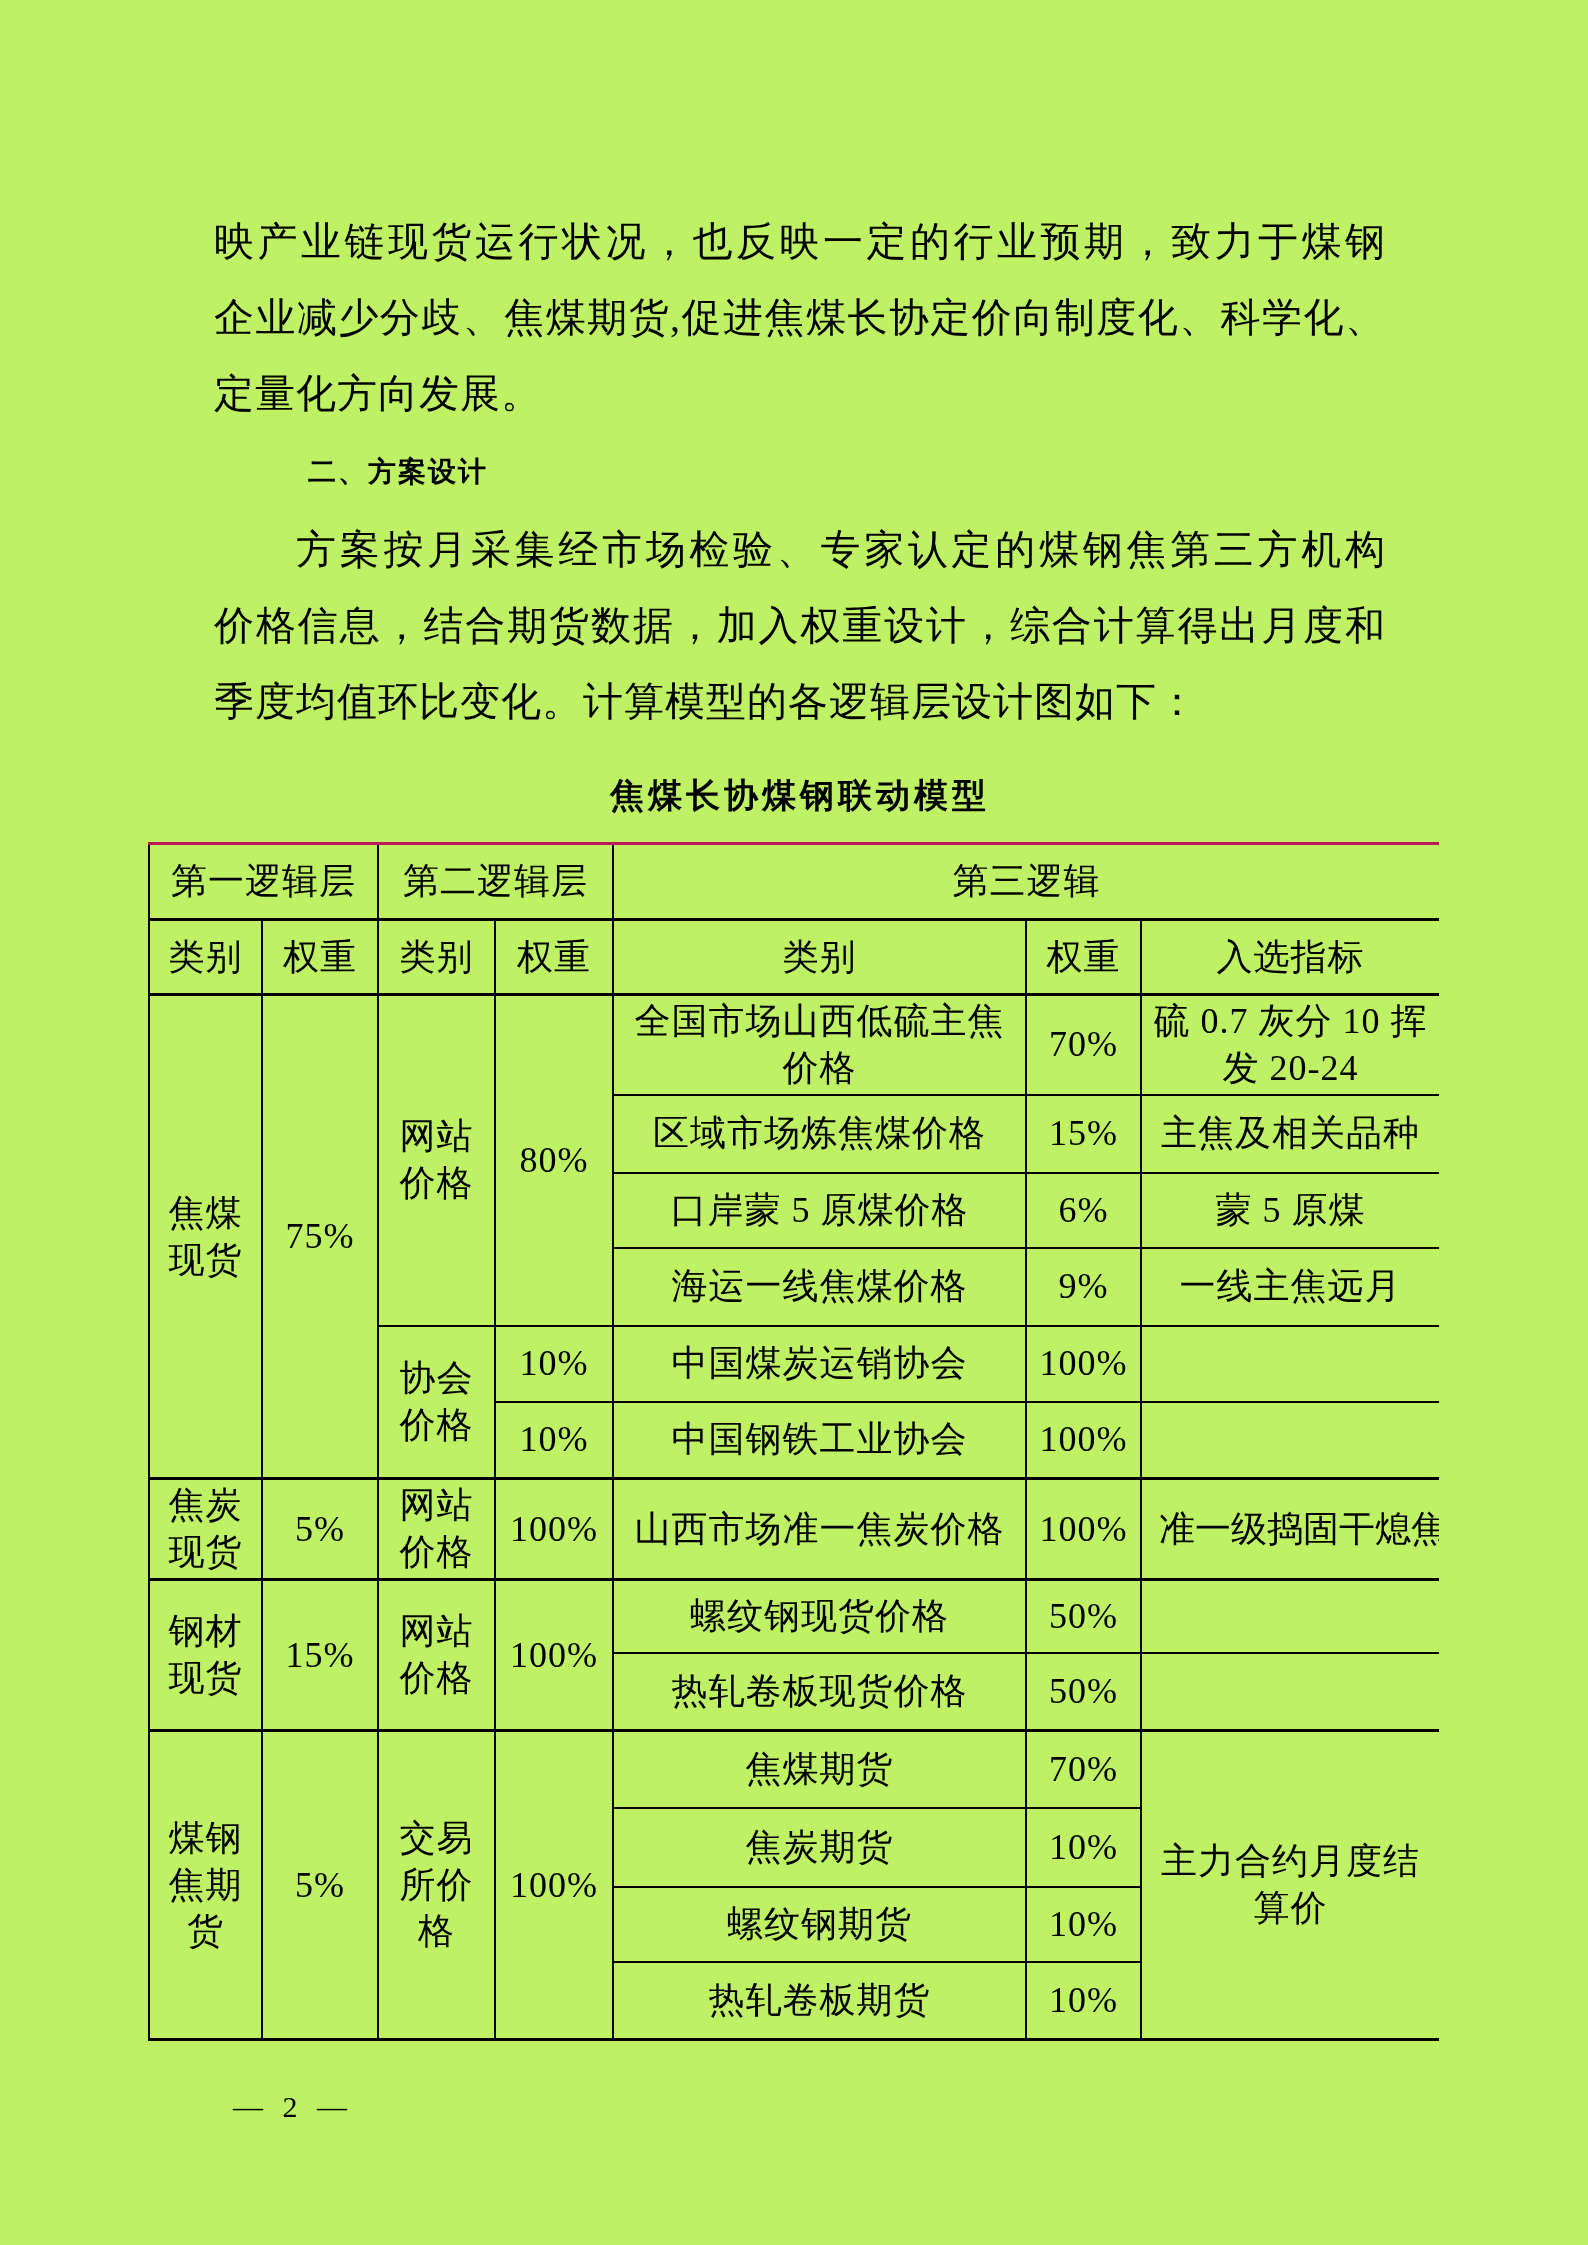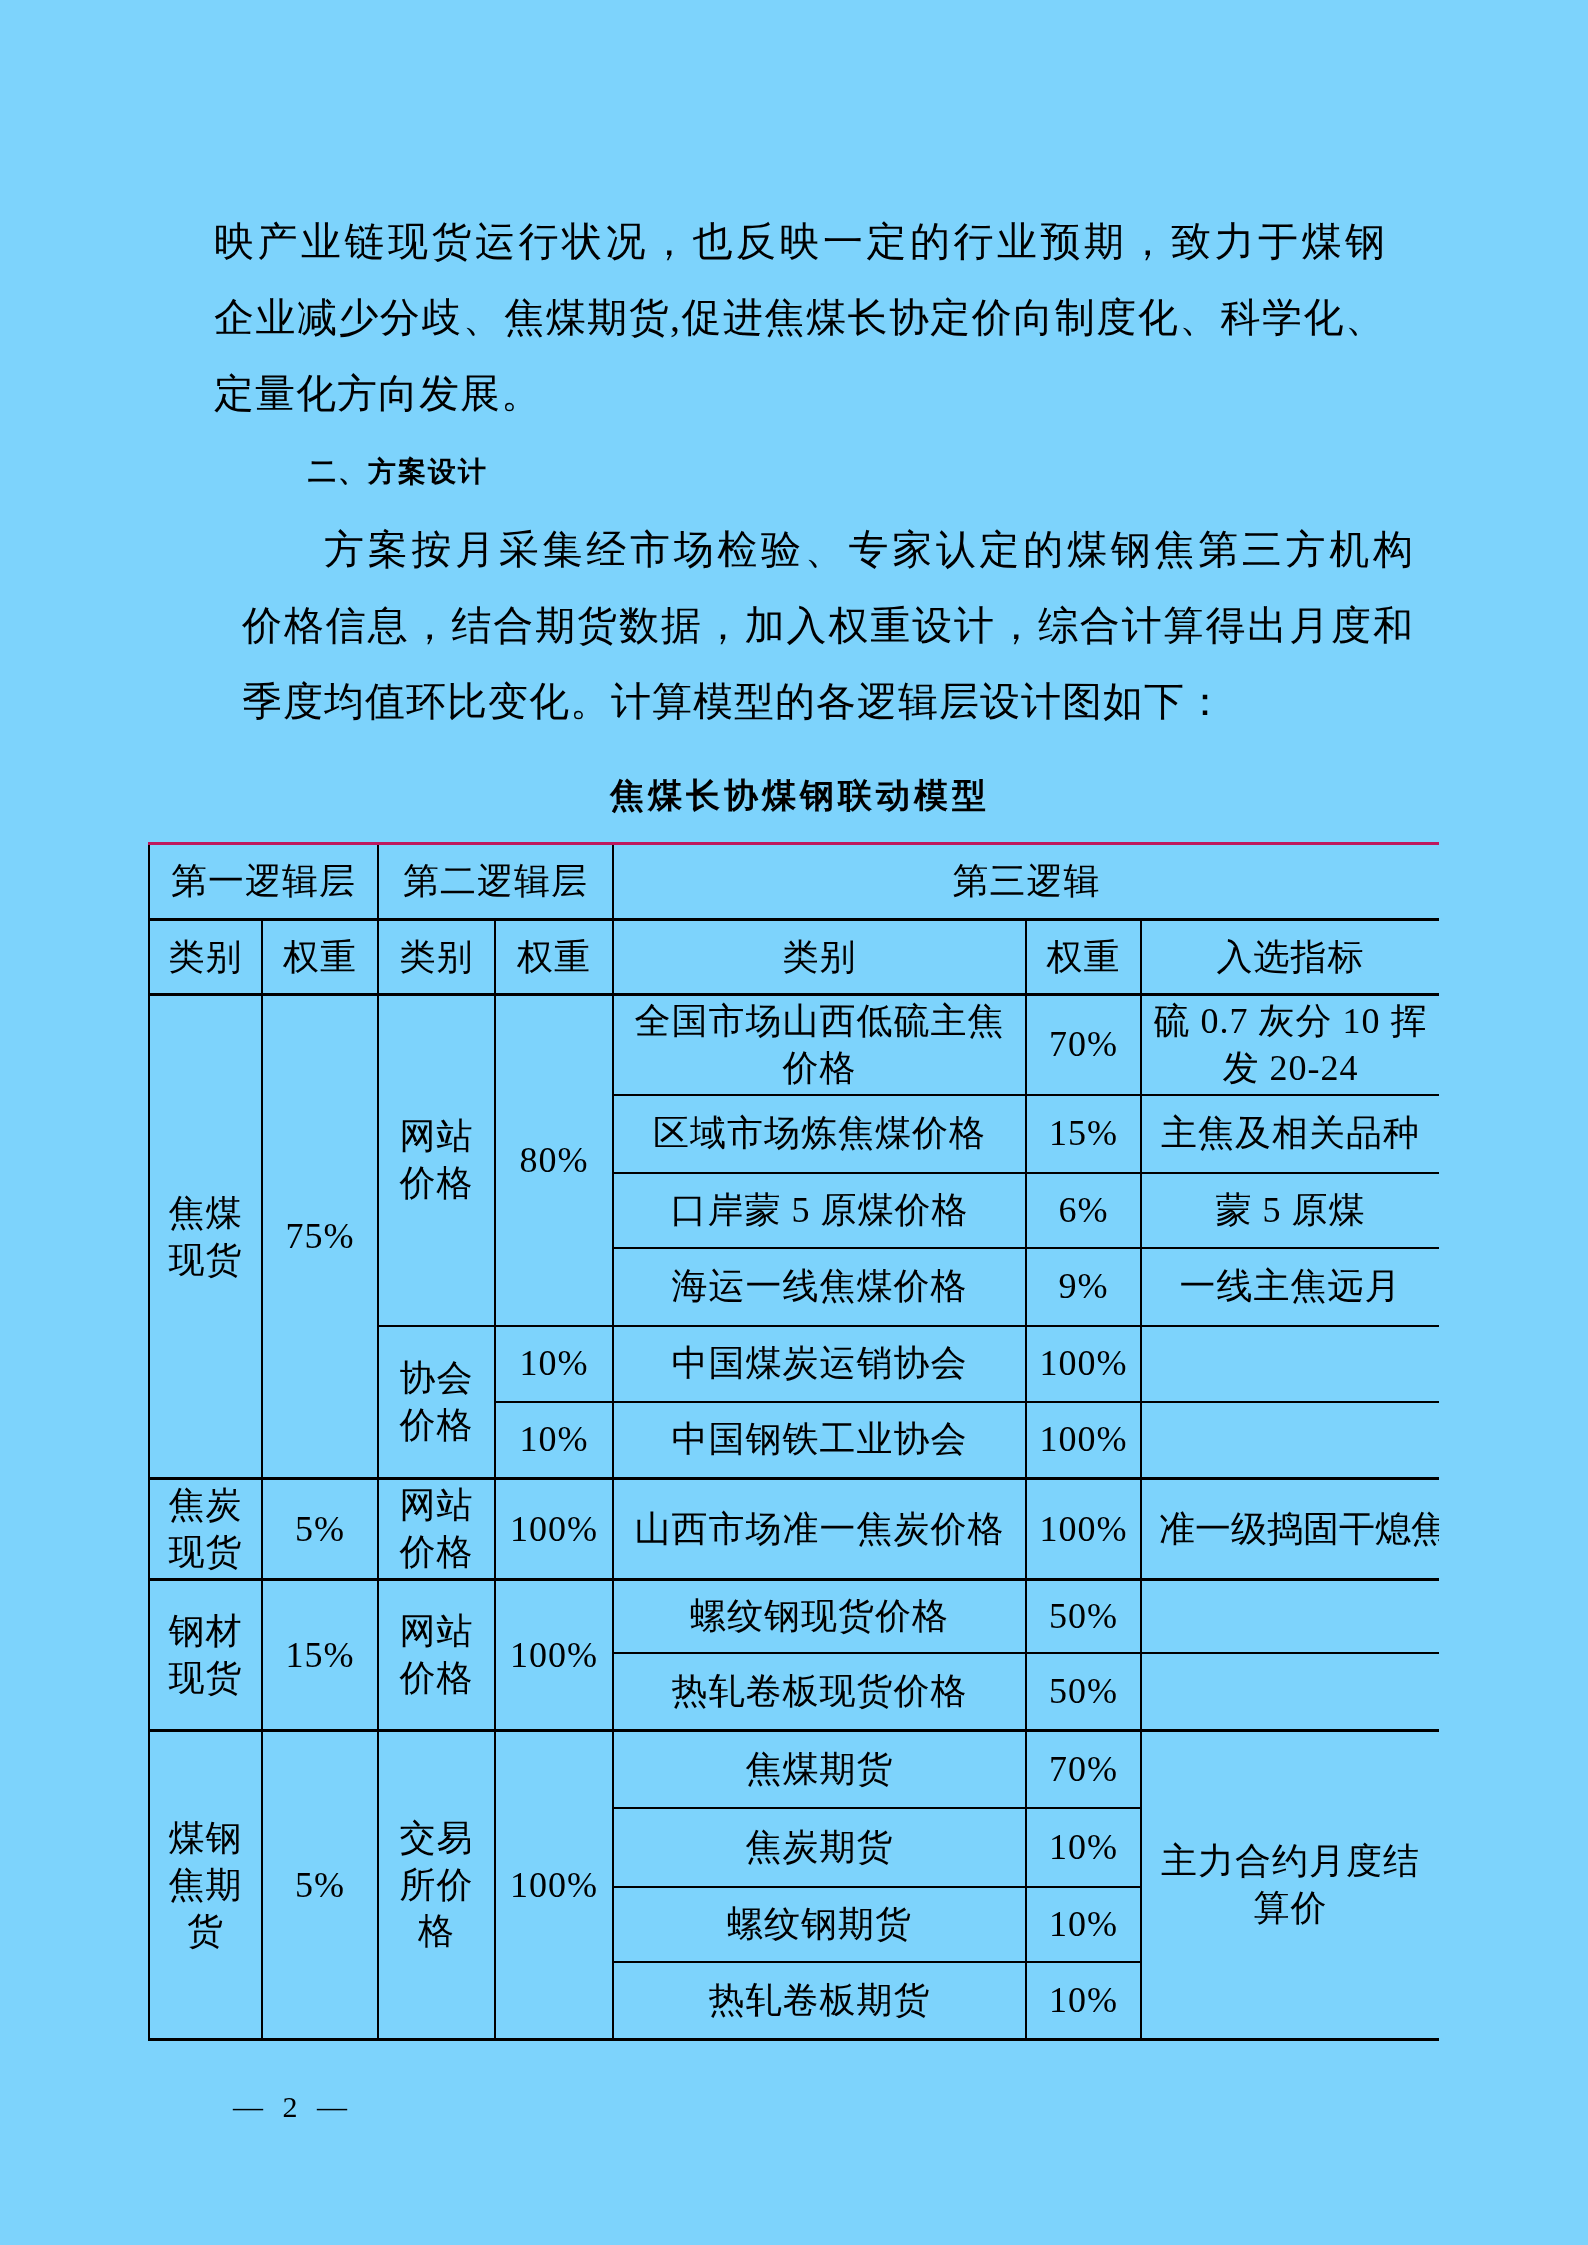--- a/index.html
+++ b/index.html
@@ -1,33 +1,33 @@
 <!DOCTYPE html>
 <html><head>
 <meta charset="utf-8">
 <style>
   html, body { margin: 0; padding: 0; background: #ffffff; }
   .page {
     position: relative;
     width: 1588px;
     height: 2245px;
-    background: #7dd3fc;
+    background: #bef264;
     color: #000000;
     font-family: "Liberation Serif", "DejaVu Serif", serif;
     overflow: hidden;
     text-decoration: underline;
   }
   .textblock {
     position: absolute;
     left: 214px;
     width: 1172px;
   }
   .para { position: absolute; left: 0; width: 100%; }
   .p1 { top: 204px; }
-  .p2 { top: 512px; margin-left: 28px; }
+  .p2 { top: 512px; }
   .bodyline {
     font-size: 40px;
     line-height: 76px;
     height: 76px;
     letter-spacing: 1px;
     text-align: justify;
     text-align-last: justify;
     white-space: nowrap;
   }
   .bodyline.short {

